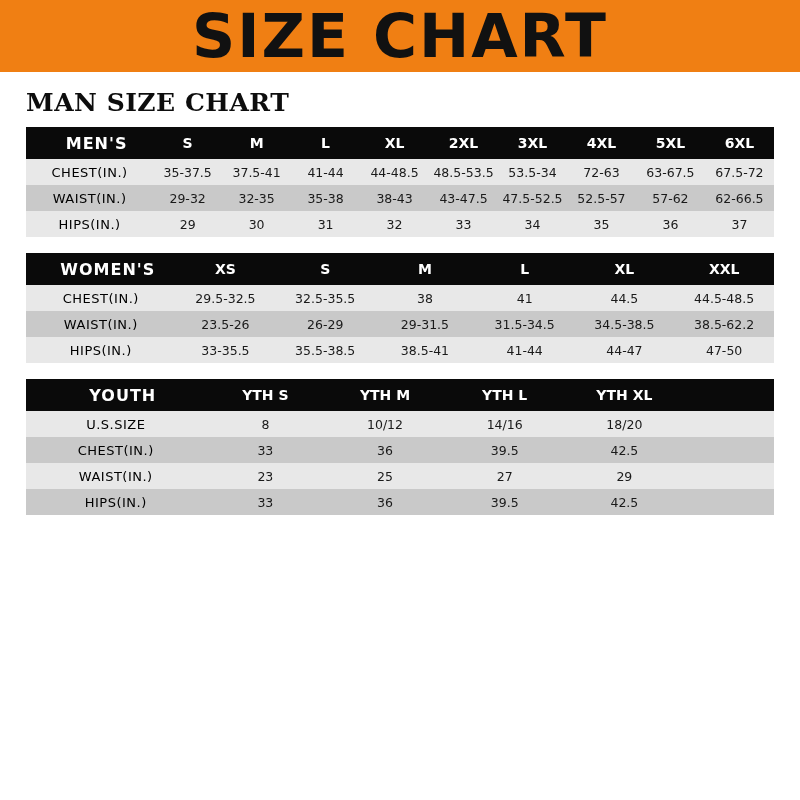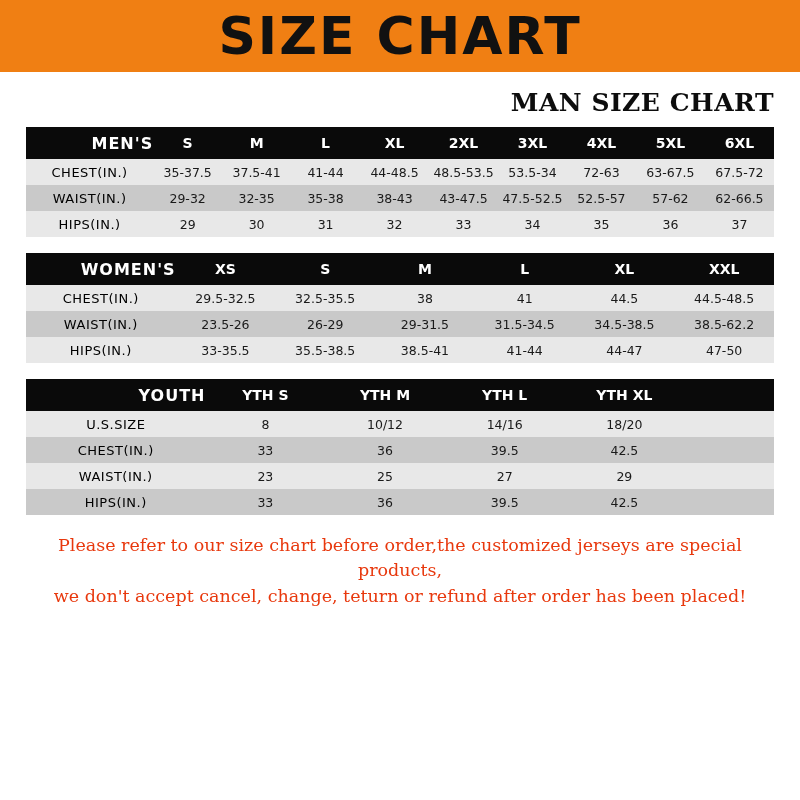--- a/index.html
+++ b/index.html
@@ -26,36 +26,36 @@
     position: relative;
     height: 72px;
     background: #f07f13;
     display: flex;
     align-items: center;
     justify-content: center;
   }
   .banner-title {
     font-family: "DejaVu Sans", sans-serif;
     font-weight: bold;
-    font-size: 52px;
+    font-size: 60px;
     letter-spacing: 2px;
     color: #111111;
     line-height: 1;
   }
 
   
   .content {
     padding: 0 26px;
     box-sizing: border-box;
   }
   .section {
     margin-top: 16px;
   }
   .section-title {
-    text-align: right;
+    text-align: left;
     font-family: "DejaVu Serif", serif;
     font-weight: bold;
     font-size: 25px;
     color: #0d0d0d;
     letter-spacing: 0.5px;
     margin-bottom: 10px;
   }
 
   table.size-table {
     width: 100%;
@@ -73,21 +73,21 @@
     white-space: nowrap;
   }
   table.size-table thead th {
     background: #0a0a0a;
     color: #ffffff;
     font-weight: bold;
     font-size: 14px;
     height: 32px;
   }
   table.size-table thead th.label-head {
-    text-align: right;
+    text-align: center;
     padding-left: 14px;
     font-size: 16px;
     letter-spacing: 1px;
   }
   table.size-table td.row-label {
     text-align: center;
     font-size: 13px;
     color: #000000;
     letter-spacing: 0.5px;
   }
@@ -279,19 +279,15 @@
             <td>33</td>
             <td>36</td>
             <td>39.5</td>
             <td>42.5</td>
             <td></td>
           </tr>
         </tbody>
       </table>
     </div>
 
-    <div class="note">
-      <div class="note-line">Please refer to our size chart before order,the customized jerseys are special products,</div>
-      <div class="note-line">we don't accept cancel, change, teturn or refund after order has been placed!</div>
-    </div>
 
   </div>
 </div>
 
 </body></html>

